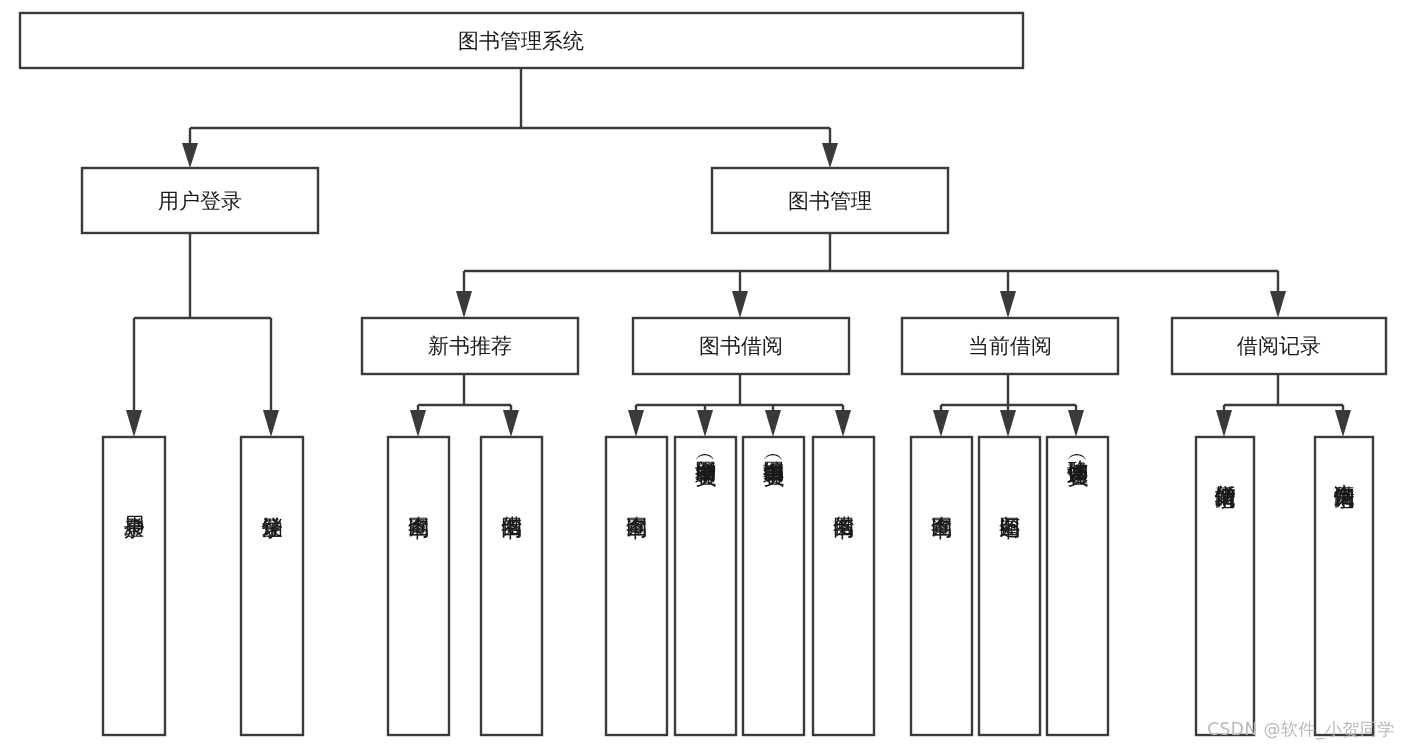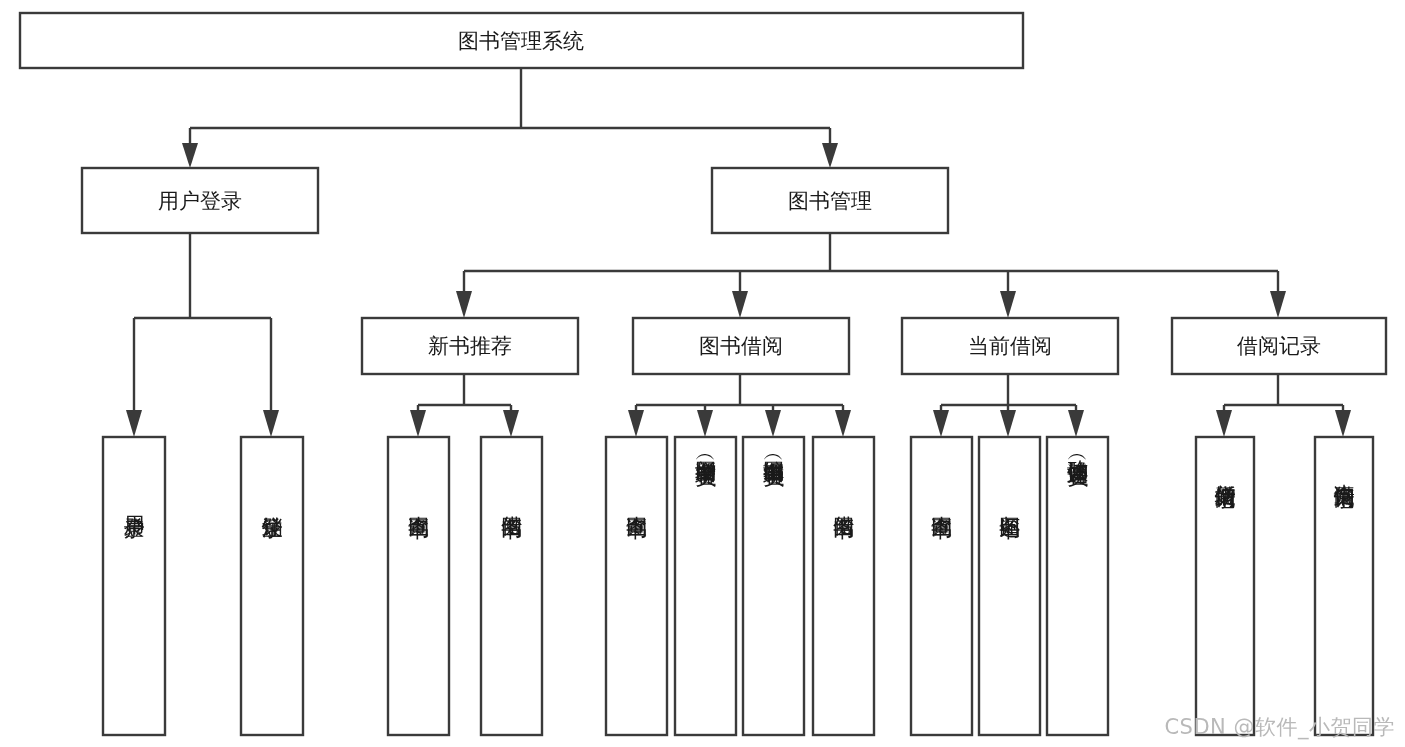--- a/index.html
+++ b/index.html
@@ -65,21 +65,21 @@
     line-height: 1.08;
     color: #1a1a1a;
     letter-spacing: 1px;
     white-space: nowrap;
   }
   .watermark {
     position: absolute;
     right: 10px;
     bottom: 6px;
     font-family: "DejaVu Sans", "Liberation Sans", sans-serif;
-    font-size: 21px;
+    font-size: 17px;
     color: #b9b9b9;
     letter-spacing: 0.5px;
     white-space: nowrap;
   }
 </style>
 </head>
 <body>
 
 <div id="diagram-root">
 

